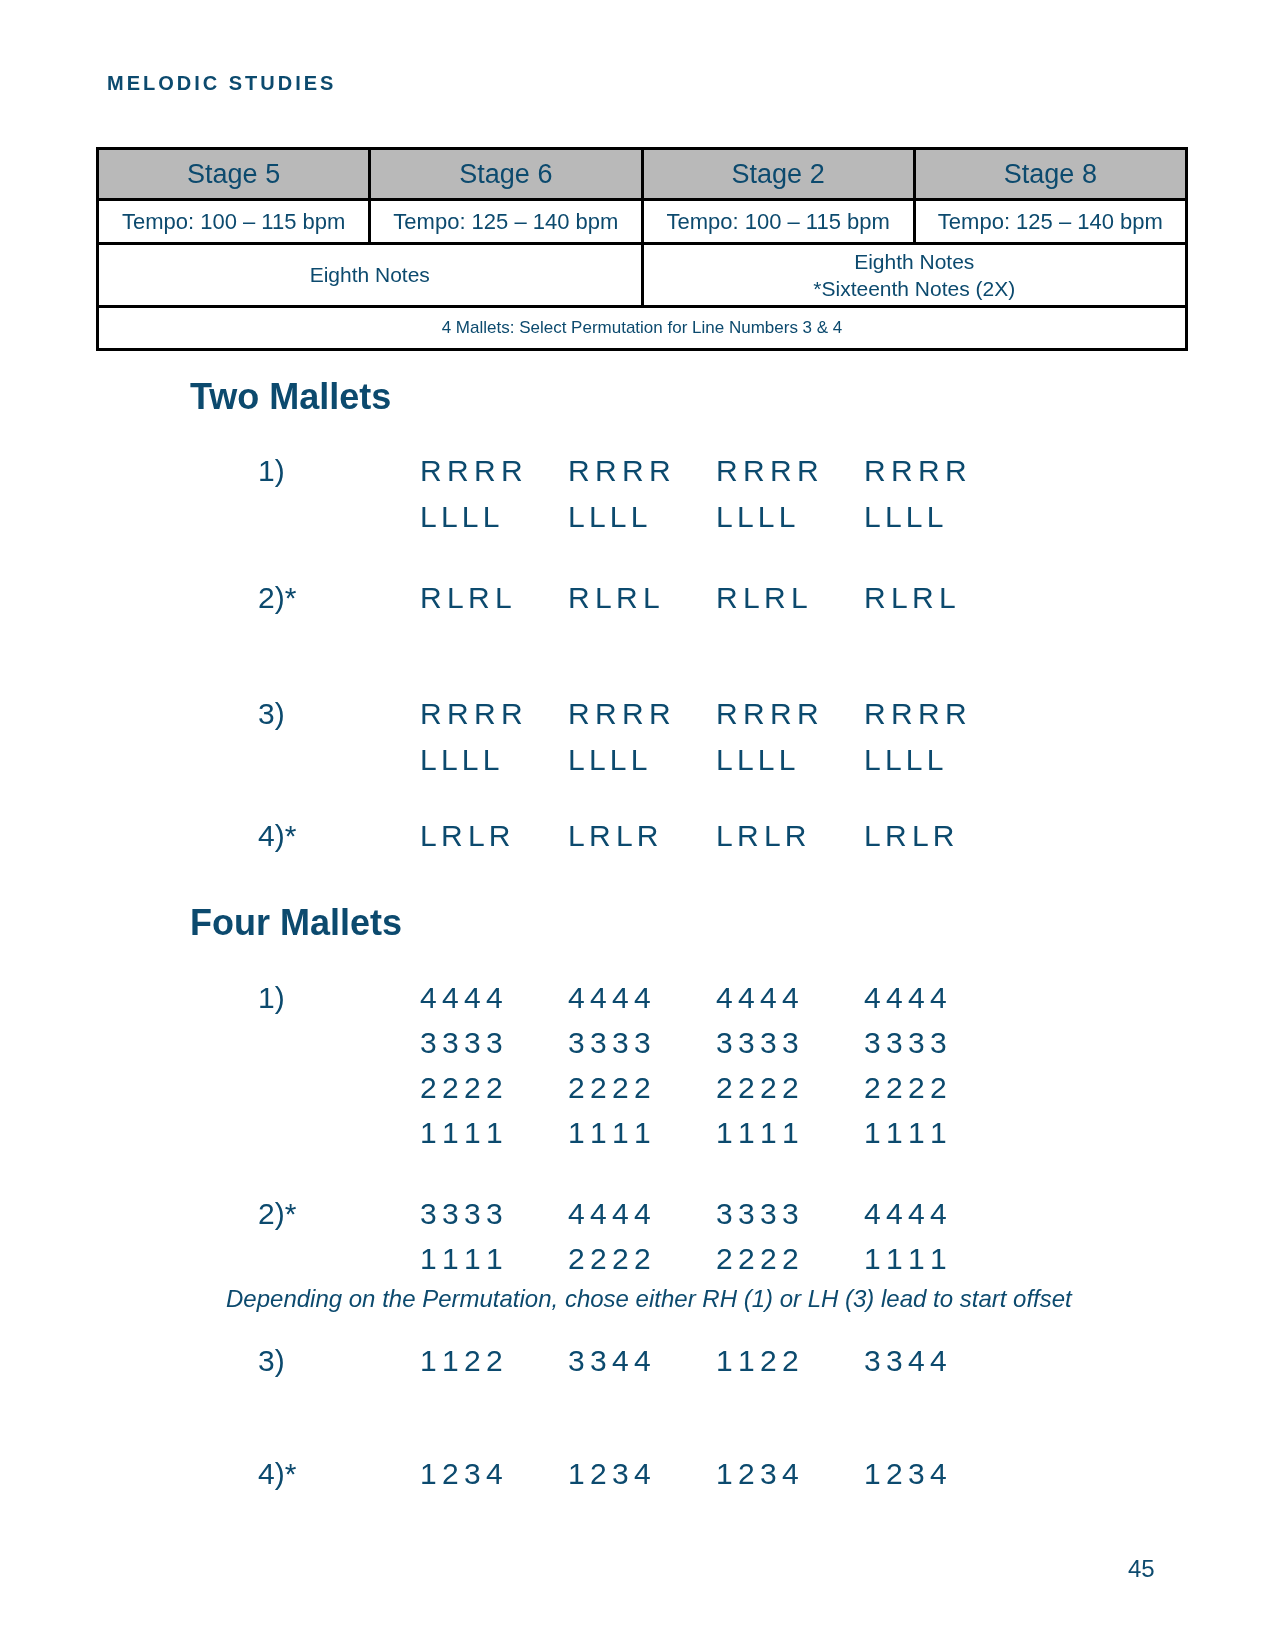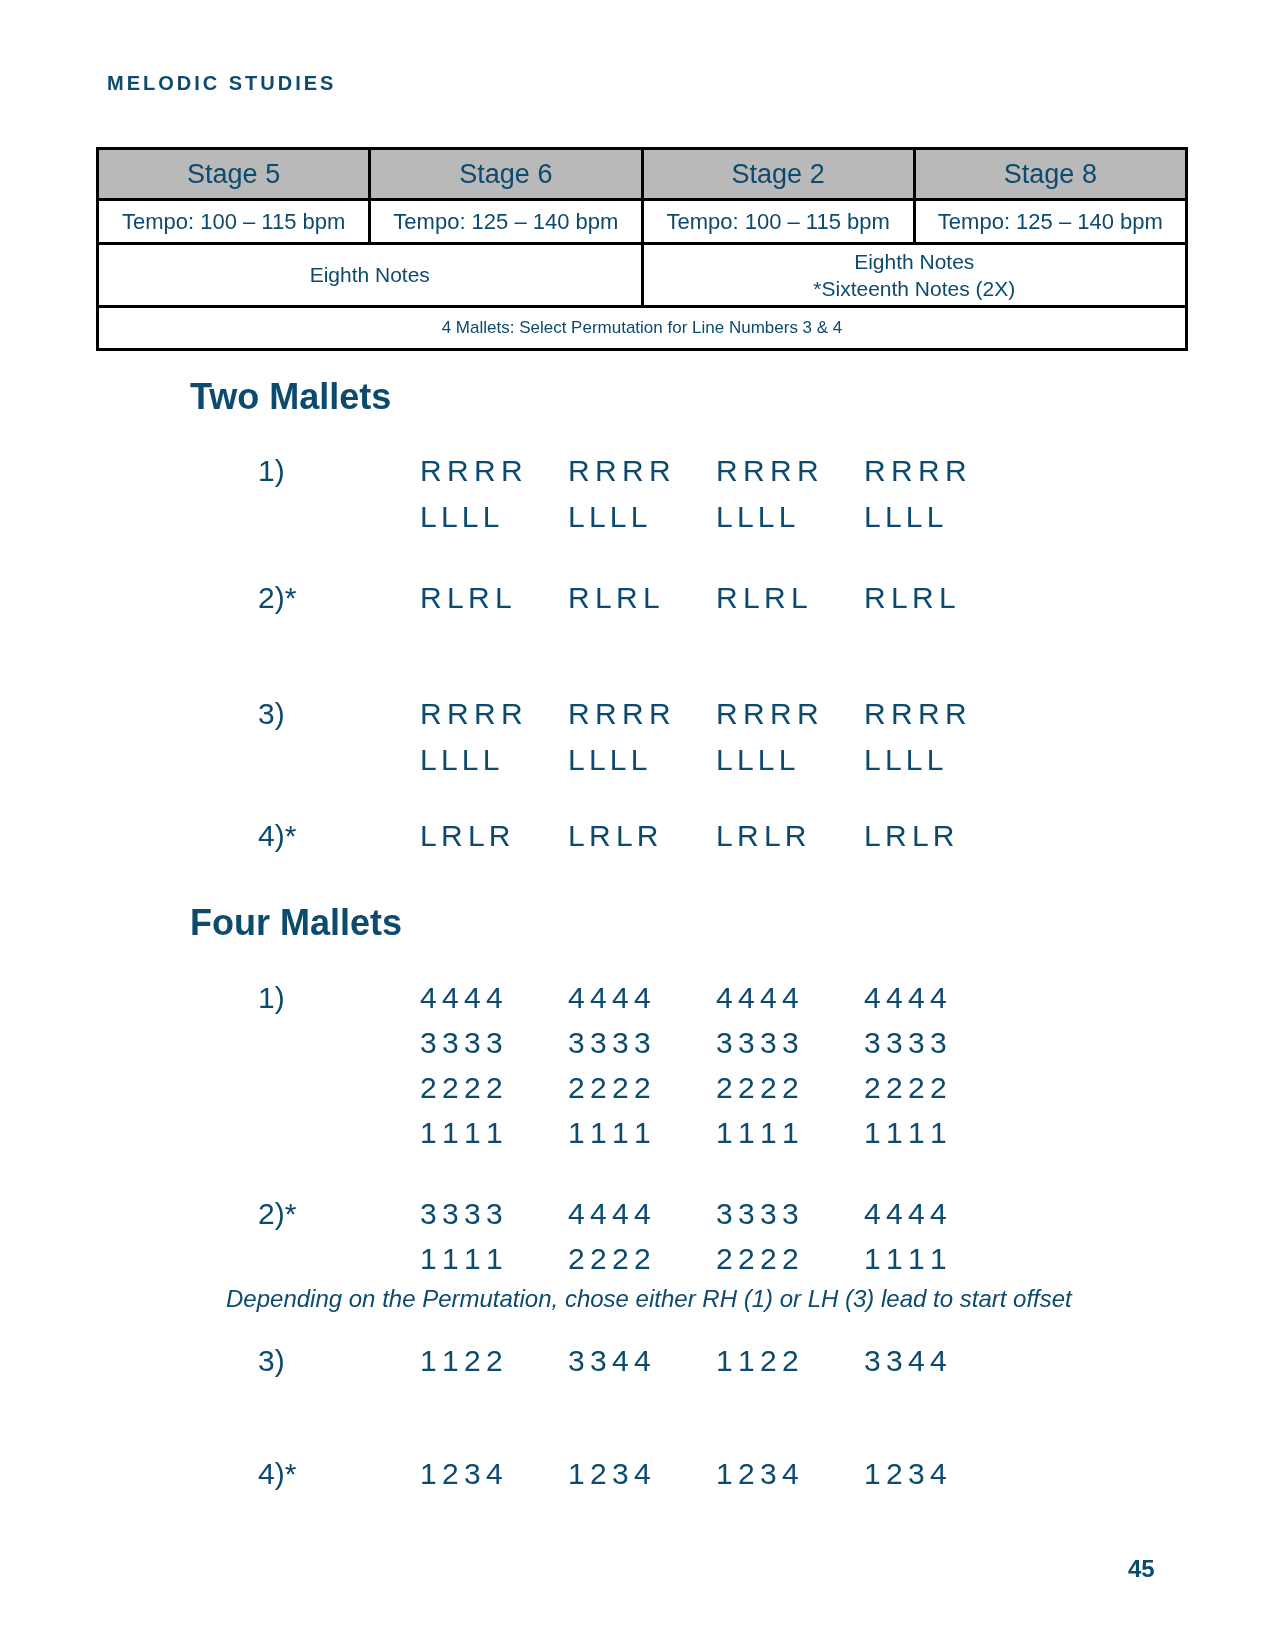--- a/index.html
+++ b/index.html
@@ -33,21 +33,21 @@
   .ex-line {
     position:absolute; left:258px; display:flex;
     font-size:30px; line-height:38px; white-space:nowrap;
   }
   .ex-label { width:144px; flex:0 0 144px; }
   .grp { width:130px; flex:0 0 130px; word-spacing:-3px;margin-left:18px; }
   .note {
     position:absolute; left:226px; top:1284px;
     font-size:24px; font-style:italic; line-height:30px; white-space:nowrap;
   }
-  .page-num { position:absolute; left:1128px; top:1555px; font-size:24px; font-weight:bold; }
+  .page-num { position:absolute; left:1128px; top:1555px; font-size:24px; font-weight:normal; }
 </style>
 </head>
 <body>
 
 <div class="sheet">
 
   <div class="doc-title">MELODIC STUDIES</div>
 
   <table class="stage-table">
     <tbody>

